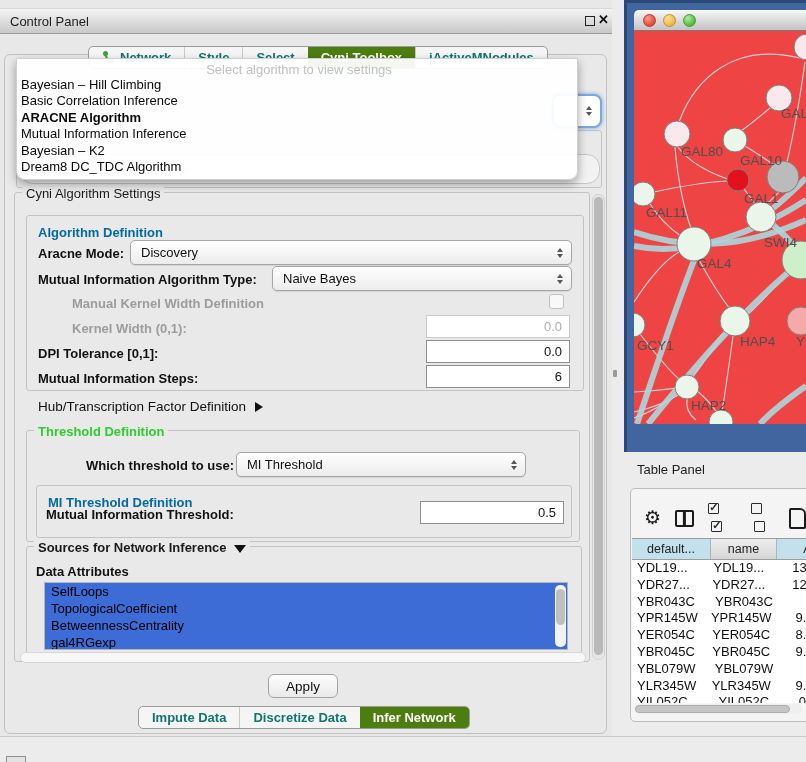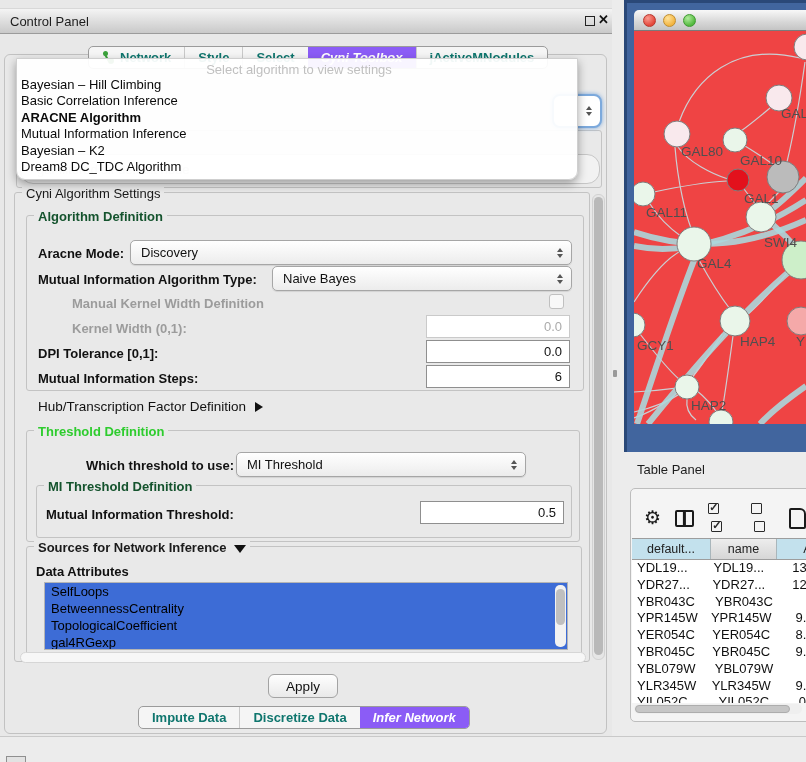--- a/index.html
+++ b/index.html
@@ -18,21 +18,21 @@
   #close-btn { right:3px; top:3px; position:absolute; font-size:13px; font-weight:bold; color:#111; }
 
   #cp-body { left:4px; top:54px; width:603px; height:680px; background:#E9E9E9;
     border:1px solid #C2C2C2; border-radius:6px; }
 
   .tabstrip { display:flex; border:1px solid #9B9B9B; border-radius:5px; overflow:hidden;
     background:#F5F5F5; z-index:20; }
   .tab { padding:3px 13px; font-size:13px; font-weight:bold; color:#0f766e; white-space:nowrap;
     display:flex; align-items:center; gap:5px; }
   .tab + .tab { border-left:1px solid #C9C9C9; }
-  .tab.sel { background:#8b5cf6; color:#FFF; border-left:none;font-style:italic; }
+  .tab.sel { background:#4d7c0f; color:#FFF; border-left:none; }
   #top-tabs { left:88px; top:46px; }
   #bottom-tabs { left:138px; top:706px; }
 
   
   #ghost-group { left:16px; top:130px; width:586px; height:58px; border:1px solid #C4C4C4; border-radius:3px; z-index:4; }
   #ghost-combo { left:20px; top:154px; width:580px; height:30px; background:#F2F2F2;
     border:1px solid #C6C6C6; border-radius:13px; z-index:5; display:flex; align-items:center; }
   #ghost-combo span { margin-left:16px; font-size:13px; color:#B9B9B9; }
   #algo-combo { left:552px; top:94px; width:50px; height:34px; background:#FFF;
     border:2px solid #7CA9DC; border-radius:8px; box-shadow:0 0 4px #7CA9DC; z-index:6; }
@@ -41,21 +41,21 @@
   #algo-popup { left:16px; top:58px; width:562px; height:122px; background:rgba(255,255,255,.94);
     border:1px solid #CFCFCF; border-radius:0 0 9px 9px; z-index:30;
     box-shadow:0 4px 10px rgba(0,0,0,.35); padding:3px 0 0 4px; }
   #algo-placeholder { text-align:center; font-size:13px; color:#C0C0C0; height:15px; line-height:15px; }
   .algo-item { height:16.4px; line-height:16.4px; font-size:13px; color:#0a0a0a; white-space:nowrap; }
   .algo-item.bold { font-weight:bold; }
 
   
   .groupbox { border:1px solid #C3C3C3; border-radius:3px; }
   .legend { background:#E9E9E9; padding:0 4px; font-size:13px; color:#1a1a1a; white-space:nowrap; z-index:11; }
-  .legend.blue { color:#14532d; font-weight:bold; }
+  .legend.blue { color:#0369a1; font-weight:bold;margin-top:16px; }
   .legend.green { color:#2ECC2E; font-weight:bold; }
   .blabel { font-size:13px; font-weight:bold; color:#111; white-space:nowrap; }
   .blabel.dis { color:#9C9C9C;margin-left:34px; }
 
   .combo { background:linear-gradient(#FFFFFF,#ECECEC); border:1px solid #A6A6A6; border-radius:5px;
     font-size:13px; color:#111; display:flex; align-items:center; padding-left:10px;
     box-shadow:0 1px 1px rgba(0,0,0,.10); }
   .arrows { position:absolute; right:8px; top:50%; transform:translateY(-50%);
     display:flex; flex-direction:column; gap:2px; }
   .tri-up { width:0; height:0; border-left:3.5px solid transparent; border-right:3.5px solid transparent; border-bottom:4.5px solid #555; }
@@ -264,22 +264,22 @@
 </div>
 
 <div class="abs groupbox" style="left:26px;top:546px;width:556px;height:114px;z-index:11"></div>
 <span class="abs legend" style="left:34px;top:540px;font-weight:bold;z-index:12">
   <span>Sources for Network Inference</span><i class="tri-down-b"></i>
 </span>
 <span class="abs blabel" style="left:36px;top:564px;z-index:12">Data Attributes</span>
 <div class="abs" id="attr-list">
   <div id="attr-items">
       <div class="attr-item" style="background: rgb(61, 108, 214);">SelfLoops</div>
+      <div class="attr-item" style="background: rgb(61, 108, 214);">TopologicalCoefficient</div>
       <div class="attr-item" style="background: rgb(61, 108, 214);">BetweennessCentrality</div>
-      <div class="attr-item" style="background: rgb(61, 108, 214);">TopologicalCoefficient</div>
       <div class="attr-item" style="background: rgb(61, 108, 214);">gal4RGexp</div>
     </div>
   <div id="attr-scroll">
       <div id="attr-thumb"></div>
     </div>
 </div>
 
 <div class="abs" id="settings-scroll">
     <div id="settings-thumb"></div>
   </div>

